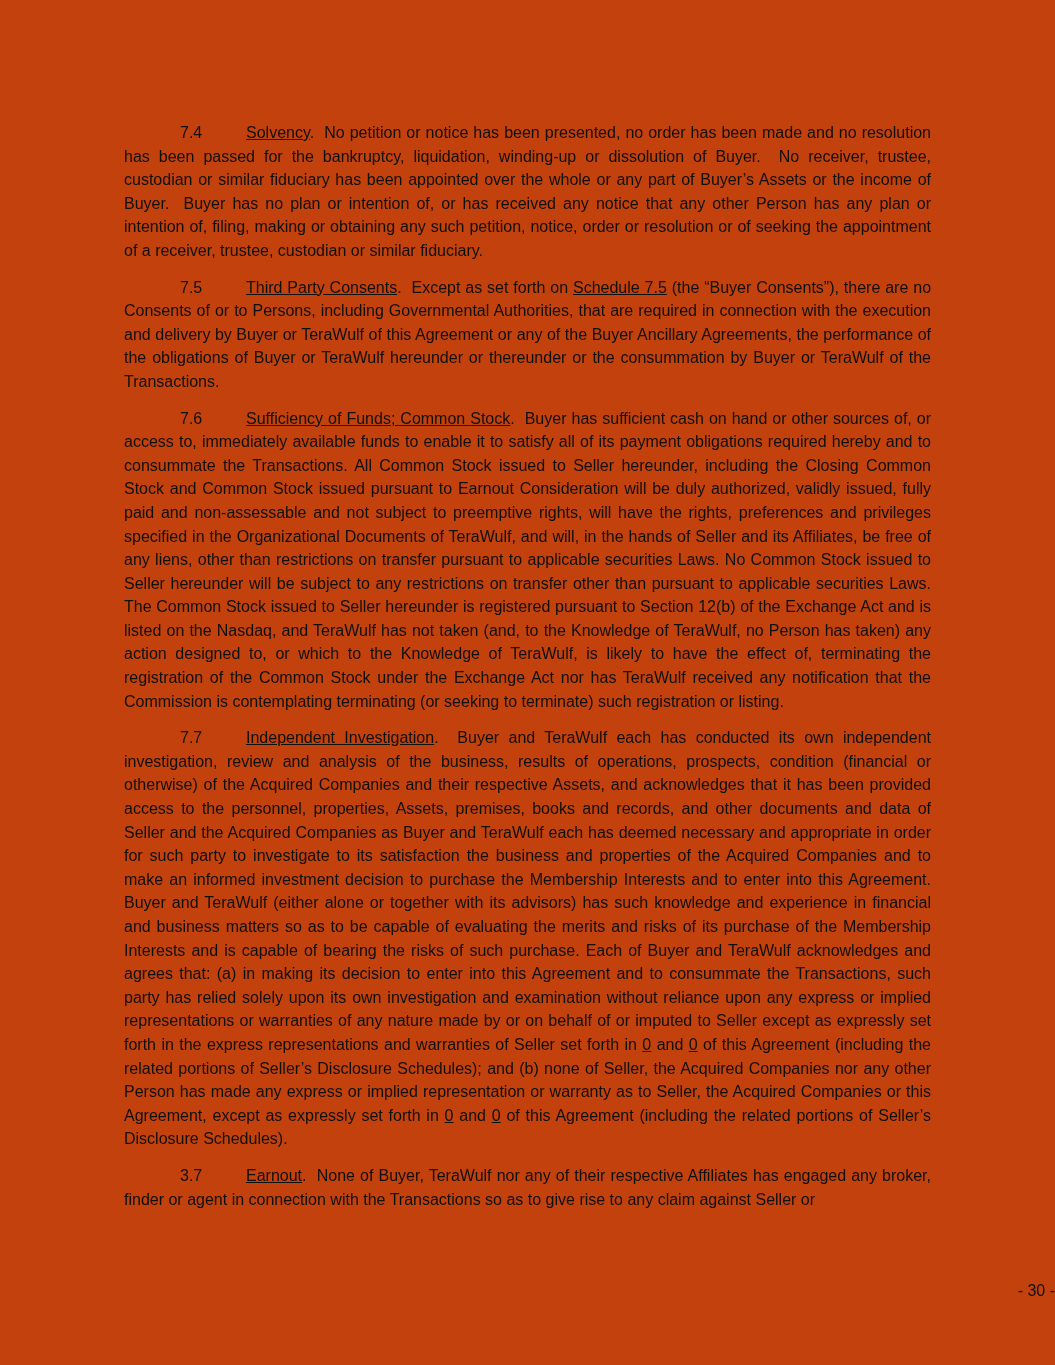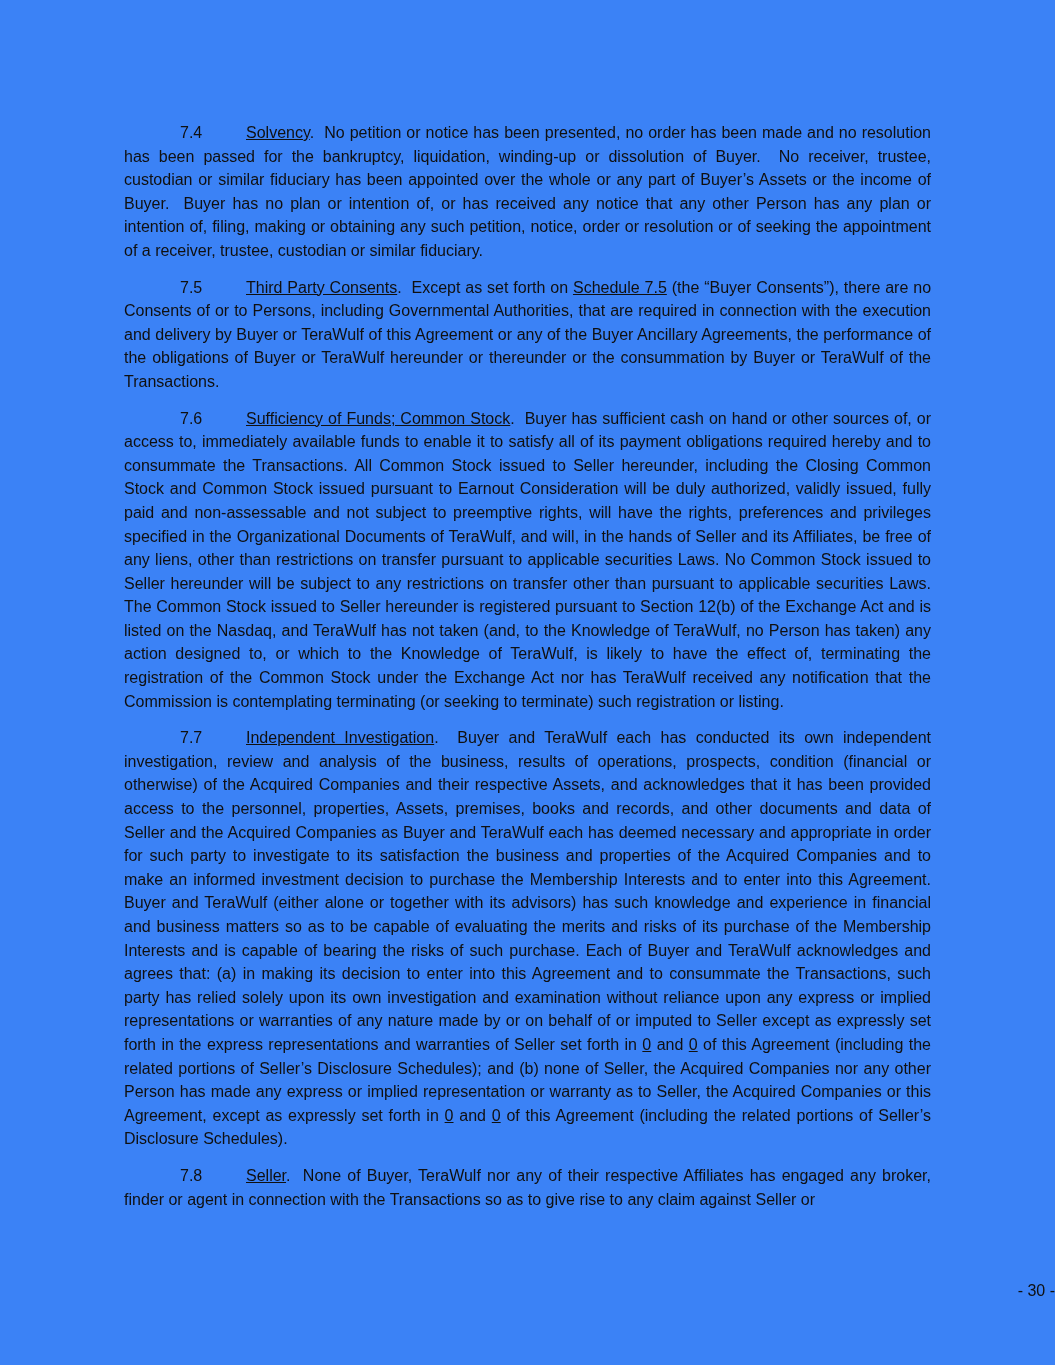--- a/index.html
+++ b/index.html
@@ -4,21 +4,21 @@
 <style>
   html, body {
     margin: 0;
     padding: 0;
     background: #ffffff;
   }
   .page {
     position: relative;
     width: 1055px;
     height: 1365px;
-    background: #3b82f6;
+    background: #c2410c;
     color: #101010;
     font-family: "Liberation Sans", sans-serif;
     overflow: hidden;
   }
   .content {
     position: absolute;
     left: 124px;
     top: 121px;
     width: 807px;
   }
@@ -49,16 +49,16 @@
 </style>
 </head>
 <body>
 
 <div class="page">
   <div class="content" id="sections-container">
       <p class="section"><span class="secnum">7.4</span><span class="underline">Solvency</span><span>.&nbsp; No petition or notice has been presented, no order has been made and no resolution has been passed for the bankruptcy, liquidation, winding-up or dissolution of Buyer.&nbsp; No receiver, trustee, custodian or similar fiduciary has been appointed over the whole or any part of Buyer’s Assets or the income of Buyer.&nbsp; Buyer has no plan or intention of, or has received any notice that any other Person has any plan or intention of, filing, making or obtaining any such petition, notice, order or resolution or of seeking the appointment of a receiver, trustee, custodian or similar fiduciary.</span></p>
       <p class="section"><span class="secnum">7.5</span><span class="underline">Third Party Consents</span><span>.&nbsp; Except as set forth on </span><span class="underline">Schedule 7.5</span><span> (the “Buyer Consents”), there are no Consents of or to Persons, including Governmental Authorities, that are required in connection with the execution and delivery by Buyer or TeraWulf of this Agreement or any of the Buyer Ancillary Agreements, the performance of the obligations of Buyer or TeraWulf hereunder or thereunder or the consummation by Buyer or TeraWulf of the Transactions.</span></p>
       <p class="section"><span class="secnum">7.6</span><span class="underline">Sufficiency of Funds; Common Stock</span><span>.&nbsp; Buyer has sufficient cash on hand or other sources of, or access to, immediately available funds to enable it to satisfy all of its payment obligations required hereby and to consummate the Transactions. All Common Stock issued to Seller hereunder, including the Closing Common Stock and Common Stock issued pursuant to Earnout Consideration will be duly authorized, validly issued, fully paid and non-assessable and not subject to preemptive rights, will have the rights, preferences and privileges specified in the Organizational Documents of TeraWulf, and will, in the hands of Seller and its Affiliates, be free of any liens, other than restrictions on transfer pursuant to applicable securities Laws. No Common Stock issued to Seller hereunder will be subject to any restrictions on transfer other than pursuant to applicable securities Laws. The Common Stock issued to Seller hereunder is registered pursuant to Section 12(b) of the Exchange Act and is listed on the Nasdaq, and TeraWulf has not taken (and, to the Knowledge of TeraWulf, no Person has taken) any action designed to, or which to the Knowledge of TeraWulf, is likely to have the effect of, terminating the registration of the Common Stock under the Exchange Act nor has TeraWulf received any notification that the Commission is contemplating terminating (or seeking to terminate) such registration or listing.</span></p>
       <p class="section"><span class="secnum">7.7</span><span class="underline">Independent Investigation</span><span>.&nbsp; Buyer and TeraWulf each has conducted its own independent investigation, review and analysis of the business, results of operations, prospects, condition (financial or otherwise) of the Acquired Companies and their respective Assets, and acknowledges that it has been provided access to the personnel, properties, Assets, premises, books and records, and other documents and data of Seller and the Acquired Companies as Buyer and TeraWulf each has deemed necessary and appropriate in order for such party to investigate to its satisfaction the business and properties of the Acquired Companies and to make an informed investment decision to purchase the Membership Interests and to enter into this Agreement. Buyer and TeraWulf (either alone or together with its advisors) has such knowledge and experience in financial and business matters so as to be capable of evaluating the merits and risks of its purchase of the Membership Interests and is capable of bearing the risks of such purchase. Each of Buyer and TeraWulf acknowledges and agrees that: (a) in making its decision to enter into this Agreement and to consummate the Transactions, such party has relied solely upon its own investigation and examination without reliance upon any express or implied representations or warranties of any nature made by or on behalf of or imputed to Seller except as expressly set forth in the express representations and warranties of Seller set forth in </span><span class="underline">0</span><span> and </span><span class="underline">0</span><span> of this Agreement (including the related portions of Seller’s Disclosure Schedules); and (b) none of Seller, the Acquired Companies nor any other Person has made any express or implied representation or warranty as to Seller, the Acquired Companies or this Agreement, except as expressly set forth in </span><span class="underline">0</span><span> and </span><span class="underline">0</span><span> of this Agreement (including the related portions of Seller’s Disclosure Schedules).</span></p>
-      <p class="section"><span class="secnum">7.8</span><span class="underline">Seller</span><span>.&nbsp; None of Buyer, TeraWulf nor any of their respective Affiliates has engaged any broker, finder or agent in connection with the Transactions so as to give rise to any claim against Seller or</span></p>
+      <p class="section"><span class="secnum">3.7</span><span class="underline">Earnout</span><span>.&nbsp; None of Buyer, TeraWulf nor any of their respective Affiliates has engaged any broker, finder or agent in connection with the Transactions so as to give rise to any claim against Seller or</span></p>
     </div>
   <div class="footer">- 30 -</div>
 </div>
 
 </body></html>

